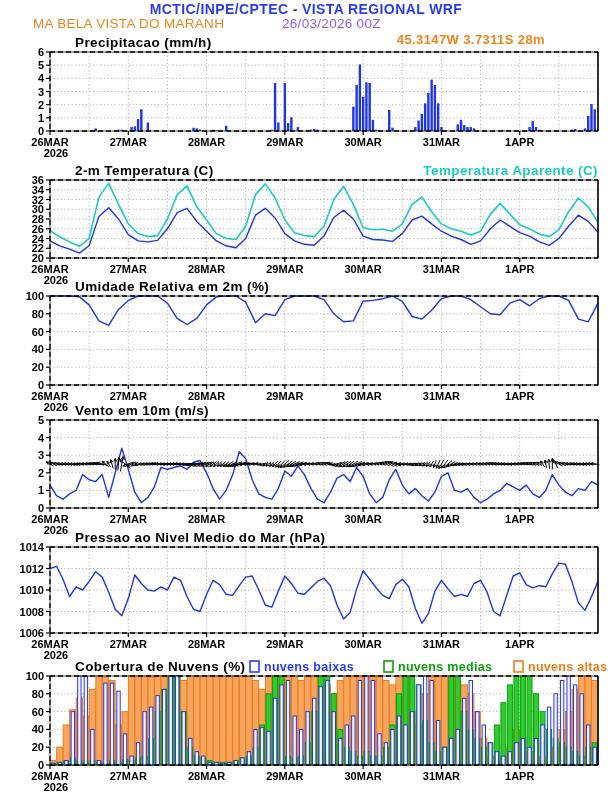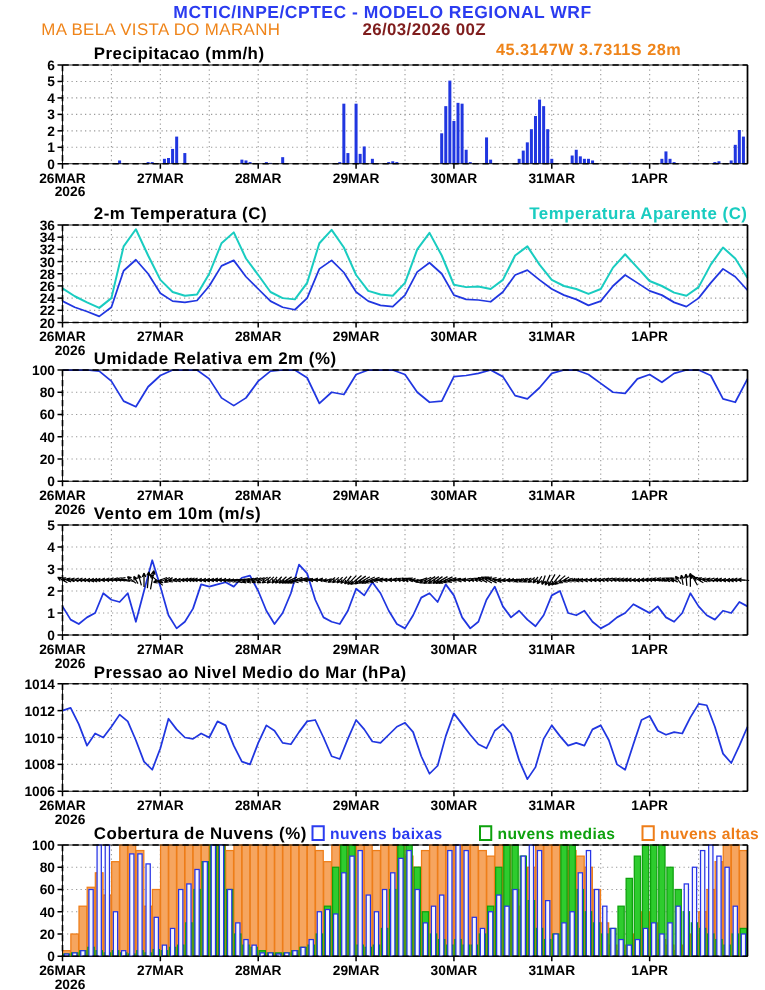--- a/index.html
+++ b/index.html
@@ -2,30 +2,30 @@
 <html><head>
 <meta charset="utf-8">
 <style>
   html,body{margin:0;padding:0;background:#ffffff;}
   .page{position:relative;width:612px;height:792px;background:#fff;overflow:hidden;
         font-family:"Liberation Sans", sans-serif;}
   .hdr1{position:absolute;top:1px;left:0;width:612px;text-align:center;
         font-size:14px;font-weight:bold;letter-spacing:0.4px;color:#2b3cf0;}
   .hdr2a{position:absolute;top:16px;left:33px;font-size:13.5px;font-weight:normal;
         letter-spacing:0.3px;color:#ef8419;}
-  .hdr2b{position:absolute;top:16px;left:282px;font-size:13.5px;font-weight:bold;
-        letter-spacing:0.3px;color:#7f1d1d;margin-left:8px;}
+  .hdr2b{position:absolute;top:16px;left:282px;font-size:13.5px;font-weight:normal;
+        letter-spacing:0.3px;color:#8b5cf6;}
   #charts{position:absolute;top:0;left:0;width:612px;height:792px;}
   svg text{font-family:"Liberation Sans", sans-serif;}
 </style>
 </head>
 <body>
 
 <div class="page">
-  <div class="hdr1">MCTIC/INPE/CPTEC - MODELO REGIONAL WRF</div>
+  <div class="hdr1">MCTIC/INPE/CPTEC - VISTA REGIONAL WRF</div>
   <div class="hdr2a">MA BELA VISTA DO MARANH</div>
   <div class="hdr2b">26/03/2026 00Z</div>
   <div id="charts"><svg width="612" height="792" viewBox="0 0 612 792">
         <g>
           <line x1="89.14285714285714" y1="52" x2="89.14285714285714" y2="131" stroke="#9a9a9a" stroke-width="0.9" stroke-dasharray="1 2.6"></line>
           <line x1="128.28571428571428" y1="52" x2="128.28571428571428" y2="131" stroke="#9a9a9a" stroke-width="0.9" stroke-dasharray="1 2.6"></line>
           <line x1="167.42857142857142" y1="52" x2="167.42857142857142" y2="131" stroke="#9a9a9a" stroke-width="0.9" stroke-dasharray="1 2.6"></line>
           <line x1="206.57142857142856" y1="52" x2="206.57142857142856" y2="131" stroke="#9a9a9a" stroke-width="0.9" stroke-dasharray="1 2.6"></line>
           <line x1="245.71428571428572" y1="52" x2="245.71428571428572" y2="131" stroke="#9a9a9a" stroke-width="0.9" stroke-dasharray="1 2.6"></line>
           <line x1="284.85714285714283" y1="52" x2="284.85714285714283" y2="131" stroke="#9a9a9a" stroke-width="0.9" stroke-dasharray="1 2.6"></line>

